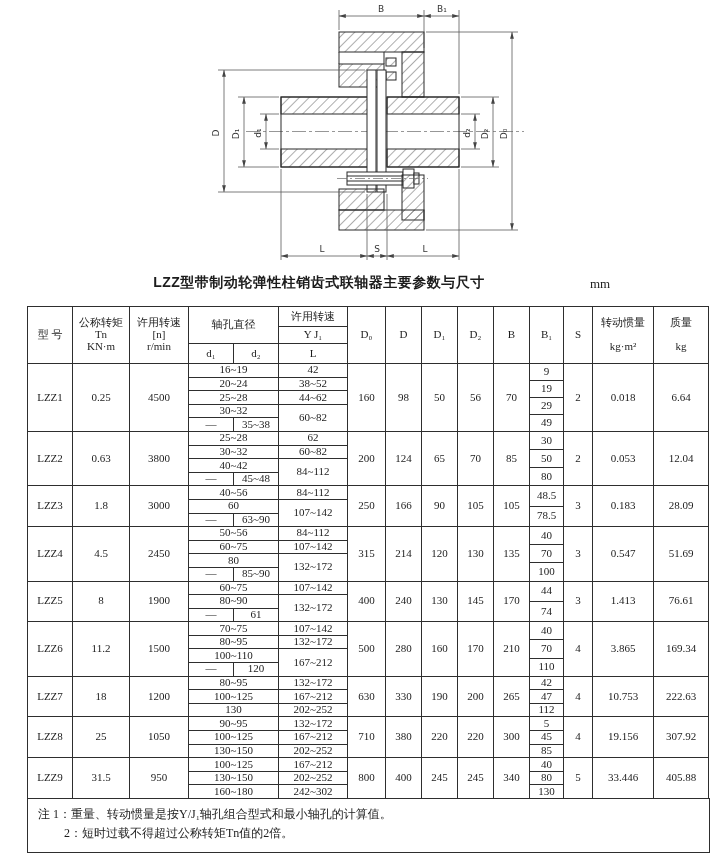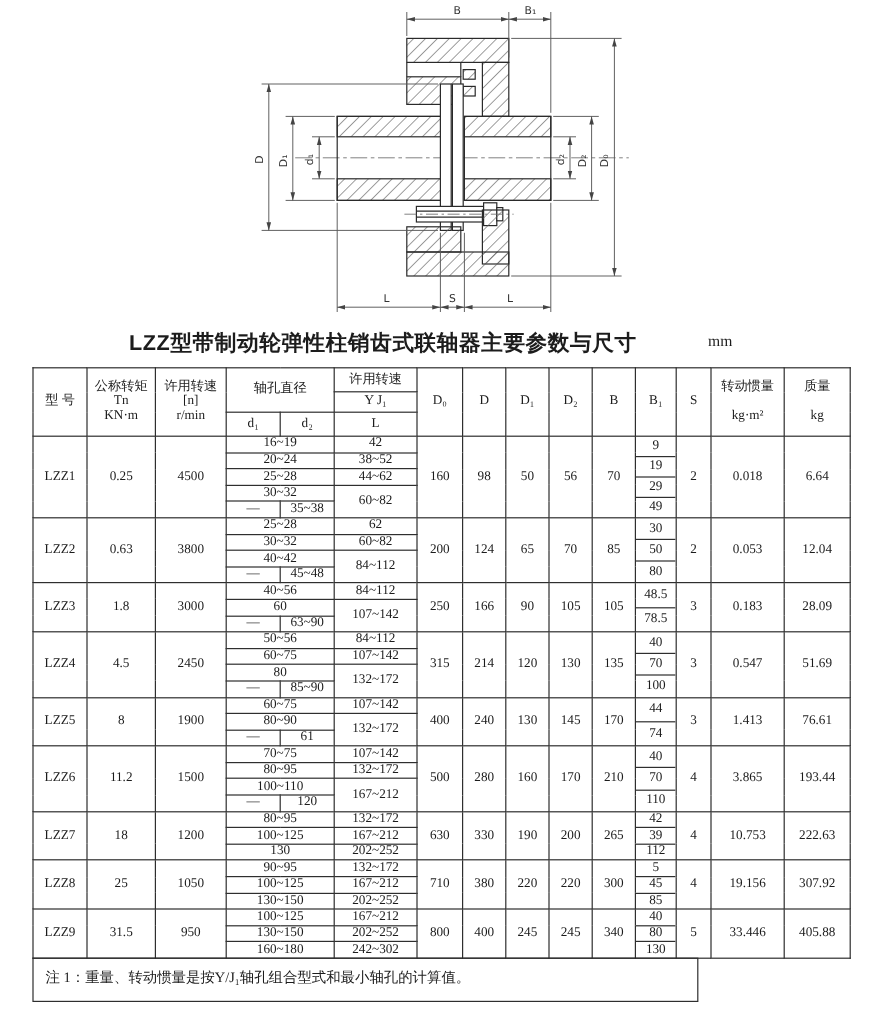--- a/index.html
+++ b/index.html
@@ -11,21 +11,21 @@
   .page{position:relative;width:726px;height:862px;overflow:hidden;background:#fff;}
 
   
   .diagram-wrap{position:absolute;top:2px;left:206px;width:360px;height:268px;}
 
   
   .title-row{position:absolute;top:274px;left:0;width:726px;height:20px;}
   .doc-title{
     position:absolute;left:0;width:638px;text-align:center;
     font-family:"Liberation Sans","DejaVu Sans",sans-serif;
-    font-weight:bold;font-size:18px;letter-spacing:.5px;
+    font-weight:bold;font-size:14px;letter-spacing:.5px;
   }
   .doc-unit{position:absolute;left:590px;top:2px;font-size:13px;font-family:Liberation Serif, serif;}
 
   
   .table-block{position:absolute;top:306px;left:27px;}
   table{border-collapse:collapse;table-layout:fixed;background:#fff;}
   th,td{
     border:1px solid #2e2e2e;
     padding:0;margin:0;
     text-align:center;vertical-align:middle;
@@ -38,21 +38,21 @@
   .ml{white-space:pre-line;}
   #param-table tbody tr{height:13.6px;}
   thead tr.h1{height:20px;} thead tr.h2{height:17px;} thead tr.h3{height:20px;}
   .b1-cell{position:relative;padding:0;}
   .b1-stack{position:absolute;top:0;left:0;right:0;bottom:0;display:flex;flex-direction:column;}
   .b1-item{flex:1;display:flex;align-items:center;justify-content:center;border-bottom:1px solid #2e2e2e;font-size:11px;}
   .b1-item:last-child{border-bottom:none;}
 
   
   .notes{
-    box-sizing:border-box;width:555px;margin-top:-1px;
+    box-sizing:border-box;width:683px;margin-top:-1px;
     border:1px solid #2e2e2e;
     padding:6px 8px 10px 10px;
     font-size:12px;line-height:1.55;
   }
   .note-line2{padding-left:26px;}
 
   
   .part{stroke:#2a2a2a;stroke-width:1;}
   .dim{stroke:#5a5a5a;stroke-width:.8;fill:none;}
   .dimtxt{font-family:"DejaVu Sans","Liberation Sans",sans-serif;font-size:9px;fill:#333;}
@@ -417,21 +417,21 @@
             <td rowspan="4">210</td>
             <td rowspan="4" class="b1-cell">
               <div class="b1-stack">
                 <div class="b1-item">40</div>
                 <div class="b1-item">70</div>
                 <div class="b1-item">110</div>
               </div>
             </td>
             <td rowspan="4">4</td>
             <td rowspan="4">3.865</td>
-            <td rowspan="4">193.44</td>
+            <td rowspan="4">169.34</td>
           </tr>
           <tr>
             <td colspan="2">80~95</td>
             <td rowspan="1">132~172</td>
           </tr>
           <tr>
             <td colspan="2">100~110</td>
             <td rowspan="2">167~212</td>
           </tr>
           <tr>
@@ -445,21 +445,21 @@
             <td colspan="2">80~95</td>
             <td rowspan="1">132~172</td>
             <td rowspan="3">630</td>
             <td rowspan="3">330</td>
             <td rowspan="3">190</td>
             <td rowspan="3">200</td>
             <td rowspan="3">265</td>
             <td rowspan="3" class="b1-cell">
               <div class="b1-stack">
                 <div class="b1-item">42</div>
-                <div class="b1-item">39</div>
+                <div class="b1-item">47</div>
                 <div class="b1-item">112</div>
               </div>
             </td>
             <td rowspan="3">4</td>
             <td rowspan="3">10.753</td>
             <td rowspan="3">222.63</td>
           </tr>
           <tr>
             <td colspan="2">100~125</td>
             <td rowspan="1">167~212</td>
@@ -526,16 +526,17 @@
           </tr>
           <tr>
             <td colspan="2">160~180</td>
             <td rowspan="1">242~302</td>
           </tr>
         </tbody>
     </table>
 
     <div class="notes">
       <div>注 1：重量、转动惯量是按Y/J₁轴孔组合型式和最小轴孔的计算值。</div>
+      <div class="note-line2">2：短时过载不得超过公称转矩Tn值的2倍。</div>
     </div>
   </div>
 
 </div>
 
 </body></html>

